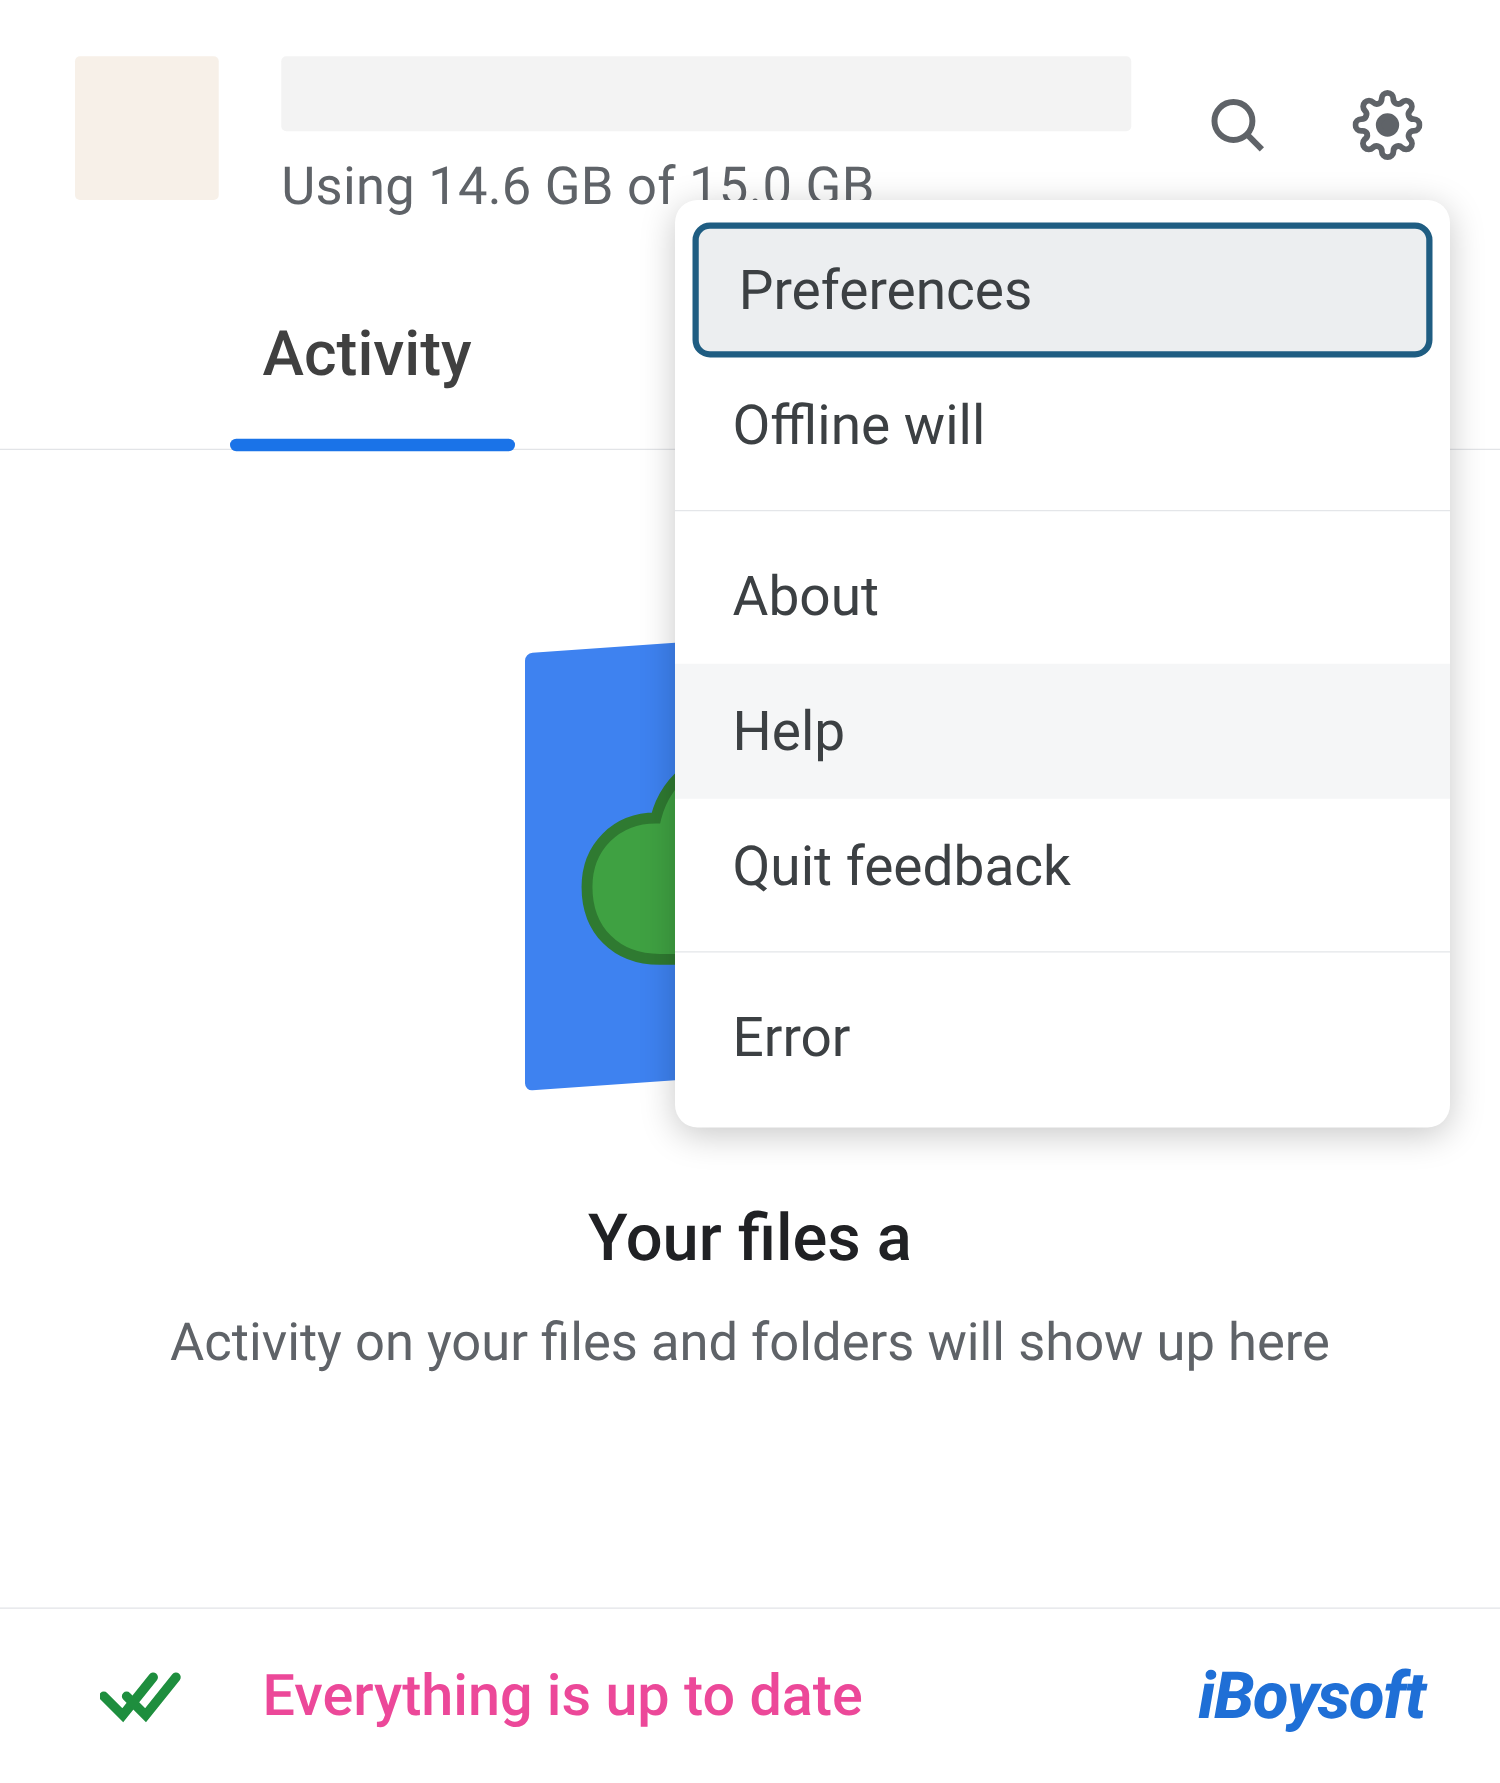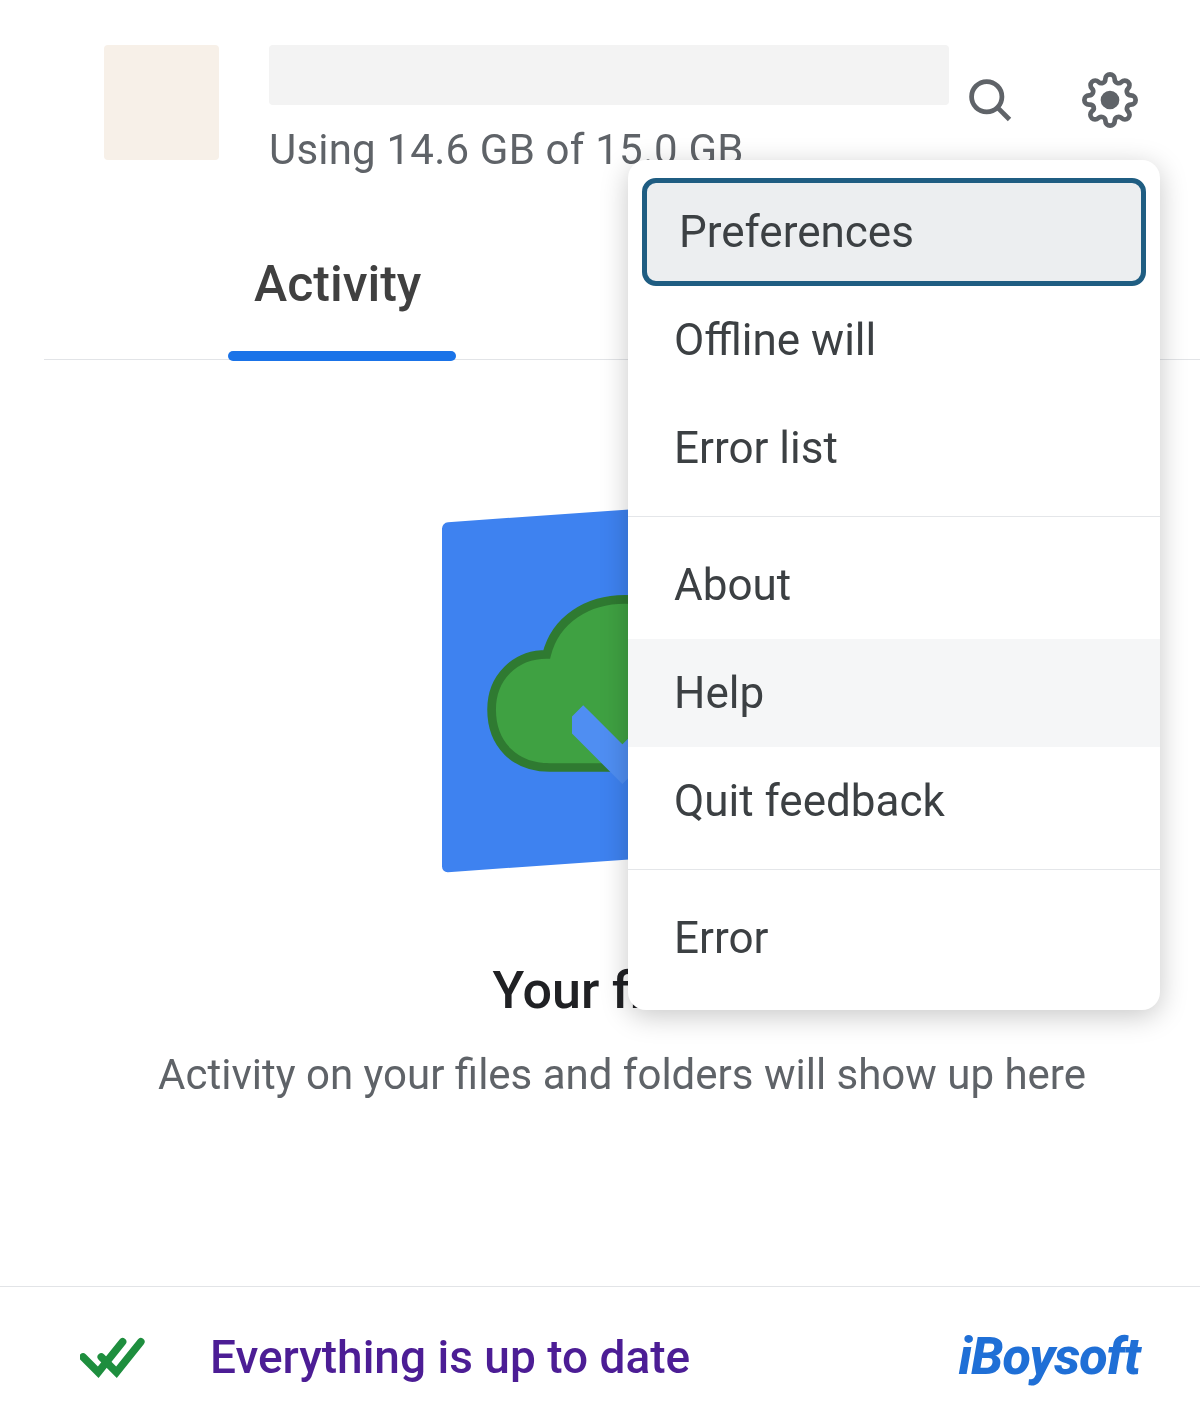--- a/index.html
+++ b/index.html
@@ -1,18 +1,18 @@
 <!DOCTYPE html>
 <html><head>
 <meta charset="utf-8">
 <style>
   * { box-sizing: border-box; margin: 0; padding: 0; }
   html, body { width: 1200px; height: 1426px; font-family: -apple-system, BlinkMacSystemFont, "Segoe UI", Roboto, Arial, sans-serif; background: #fff; color: #3c4043; overflow: hidden; }
 
-  .container { position: relative; width: 1200px; height: 1426px; background: #fff; padding-left: 44px; }
+  .container { position: relative; width: 1200px; height: 1426px; background: #fff; }
 
   
   .header { position: relative; height: 220px; padding: 40px 50px 0 60px; }
   .avatar { position: absolute; top: 45px; left: 60px; width: 115px; height: 115px; background: #f7f0e8; border-radius: 4px; }
   .name-redacted { position: absolute; top: 45px; left: 225px; width: 680px; height: 60px; background: #f3f3f3; border-radius: 4px; }
   .storage-line { position: absolute; top: 125px; left: 225px; font-size: 42px; color: #5f6368; letter-spacing: 0.2px; }
 
   .icon-btn { position: absolute; top: 70px; width: 60px; height: 60px; display: flex; align-items: center; justify-content: center; cursor: pointer; }
   .icon-btn.search { right: 180px; }
   .icon-btn.gear   { right: 60px; }
@@ -30,25 +30,25 @@
   .cloud svg { width: 100%; height: 100%; display: block; }
   .check { position: absolute; left: 130px; top: 155px; width: 140px; height: 120px; }
   .check svg { width: 100%; height: 100%; display: block; }
 
   .headline { position: absolute; top: 600px; left: 0; right: 0; text-align: center; font-size: 52px; font-weight: 500; color: #202124; }
   .subline  { position: absolute; top: 690px; left: 0; right: 0; text-align: center; font-size: 42px; color: #5f6368; }
 
   
   .footer { position: absolute; bottom: 0; left: 0; right: 0; height: 140px; border-top: 1px solid #e2e4e7; display: flex; align-items: center; padding: 0 60px 0 80px; }
   .dbl-check { width: 80px; height: 60px; display: flex; align-items: center; }
-  .footer-text { margin-left: 50px; font-size: 46px; font-weight: 500; color: #4c1d95; flex: 1; }
+  .footer-text { margin-left: 50px; font-size: 46px; font-weight: 500; color: #ec4899; flex: 1; }
   .brand { font-size: 52px; font-weight: 800; font-style: italic; color: #1f6fd6; letter-spacing: -1px; display: flex; align-items: flex-end; margin-left: 24px; }
 
   
-  .menu { position: absolute; top: 160px; right: 40px; width: 532px; background: #fff; border-radius: 18px; box-shadow: 0 6px 28px rgba(0,0,0,.22); z-index: 50; padding: 18px 0; }
+  .menu { position: absolute; top: 160px; right: 40px; width: 620px; background: #fff; border-radius: 18px; box-shadow: 0 6px 28px rgba(0,0,0,.22); z-index: 50; padding: 18px 0; }
   .menu-item { padding: 28px 46px; font-size: 44px; color: #3c4043; cursor: pointer; }
   .menu-item.hover { background: #f5f6f7; }
   .menu-item.selected { margin: 0 14px; border: 5px solid #1f5d82; border-radius: 14px; background: #eceef0; padding: 23px 32px; }
   .menu-sep { height: 1px; background: #e4e6e9; margin: 14px 0; }
 </style>
 </head>
 <body>
 
 <div class="container">
 
@@ -103,21 +103,20 @@
     </div>
     <div class="footer-text">Everything is up to date</div>
     <div class="brand">
       <span>iBoysoft</span>
     </div>
   </div>
 
   <div class="menu">
     <div class="menu-item selected">Preferences</div>
     <div class="menu-item">Offline will</div>
-    <div class="menu-item">Error list</div>
     <div class="menu-sep"></div>
     <div class="menu-item">About</div>
     <div class="menu-item hover">Help</div>
     <div class="menu-item">Quit feedback</div>
     <div class="menu-sep"></div>
     <div class="menu-item">Error</div>
   </div>
 
 </div>
 

